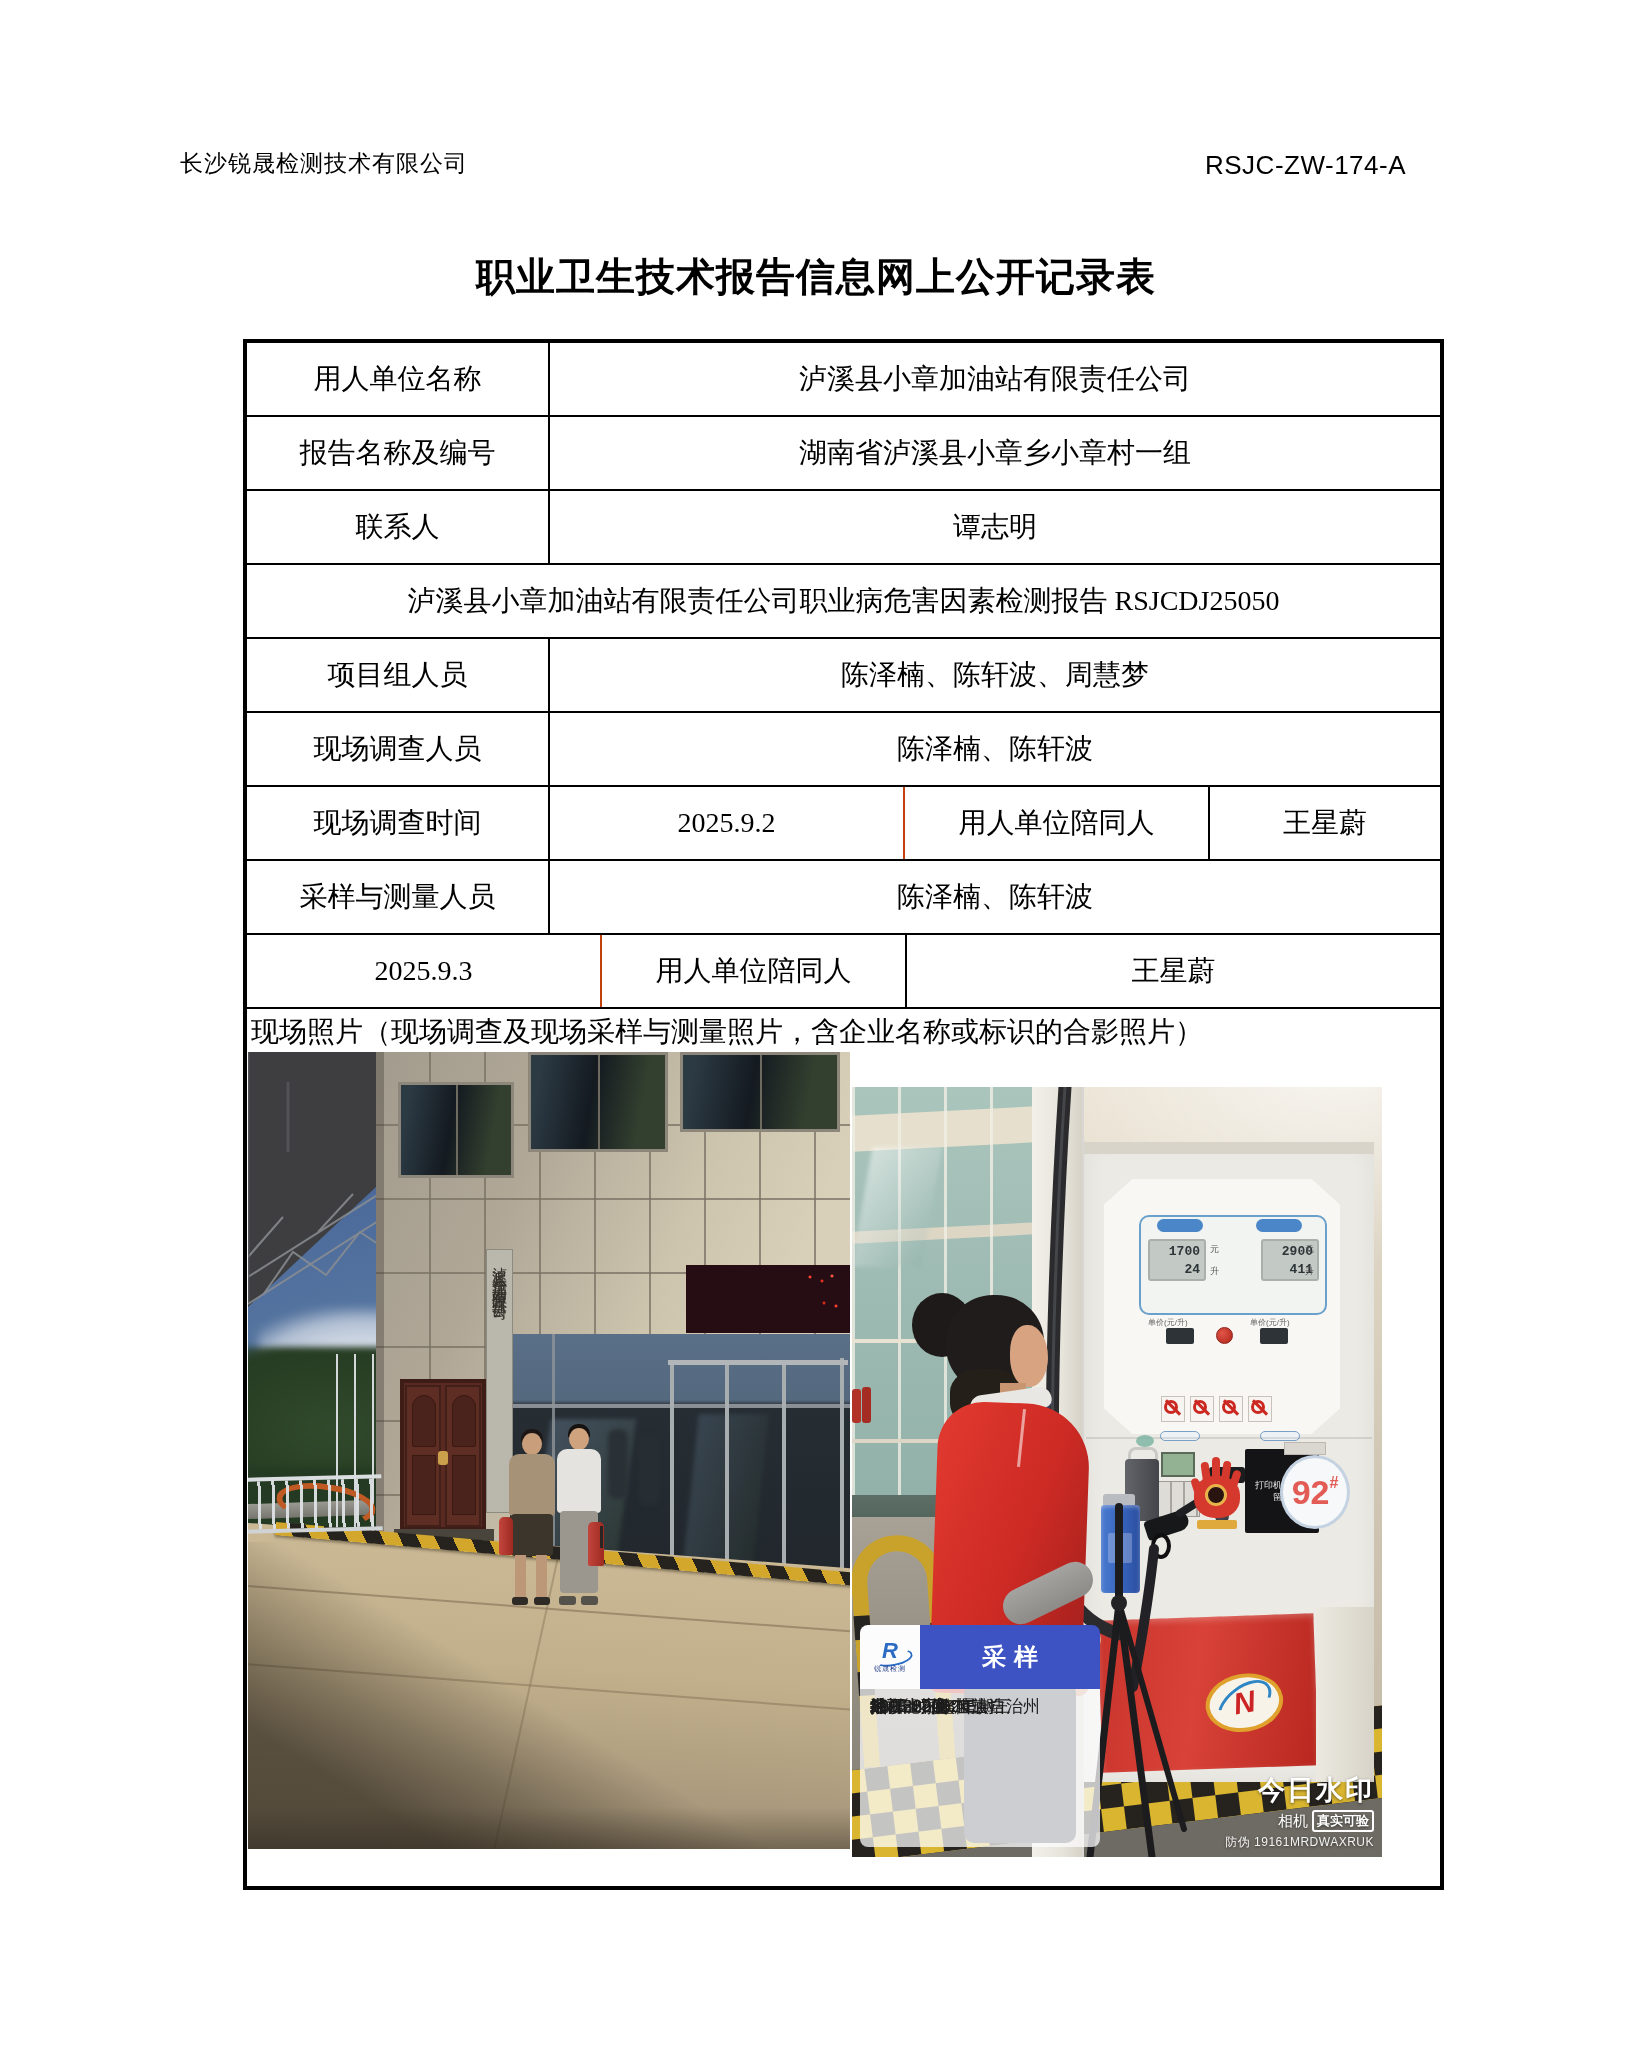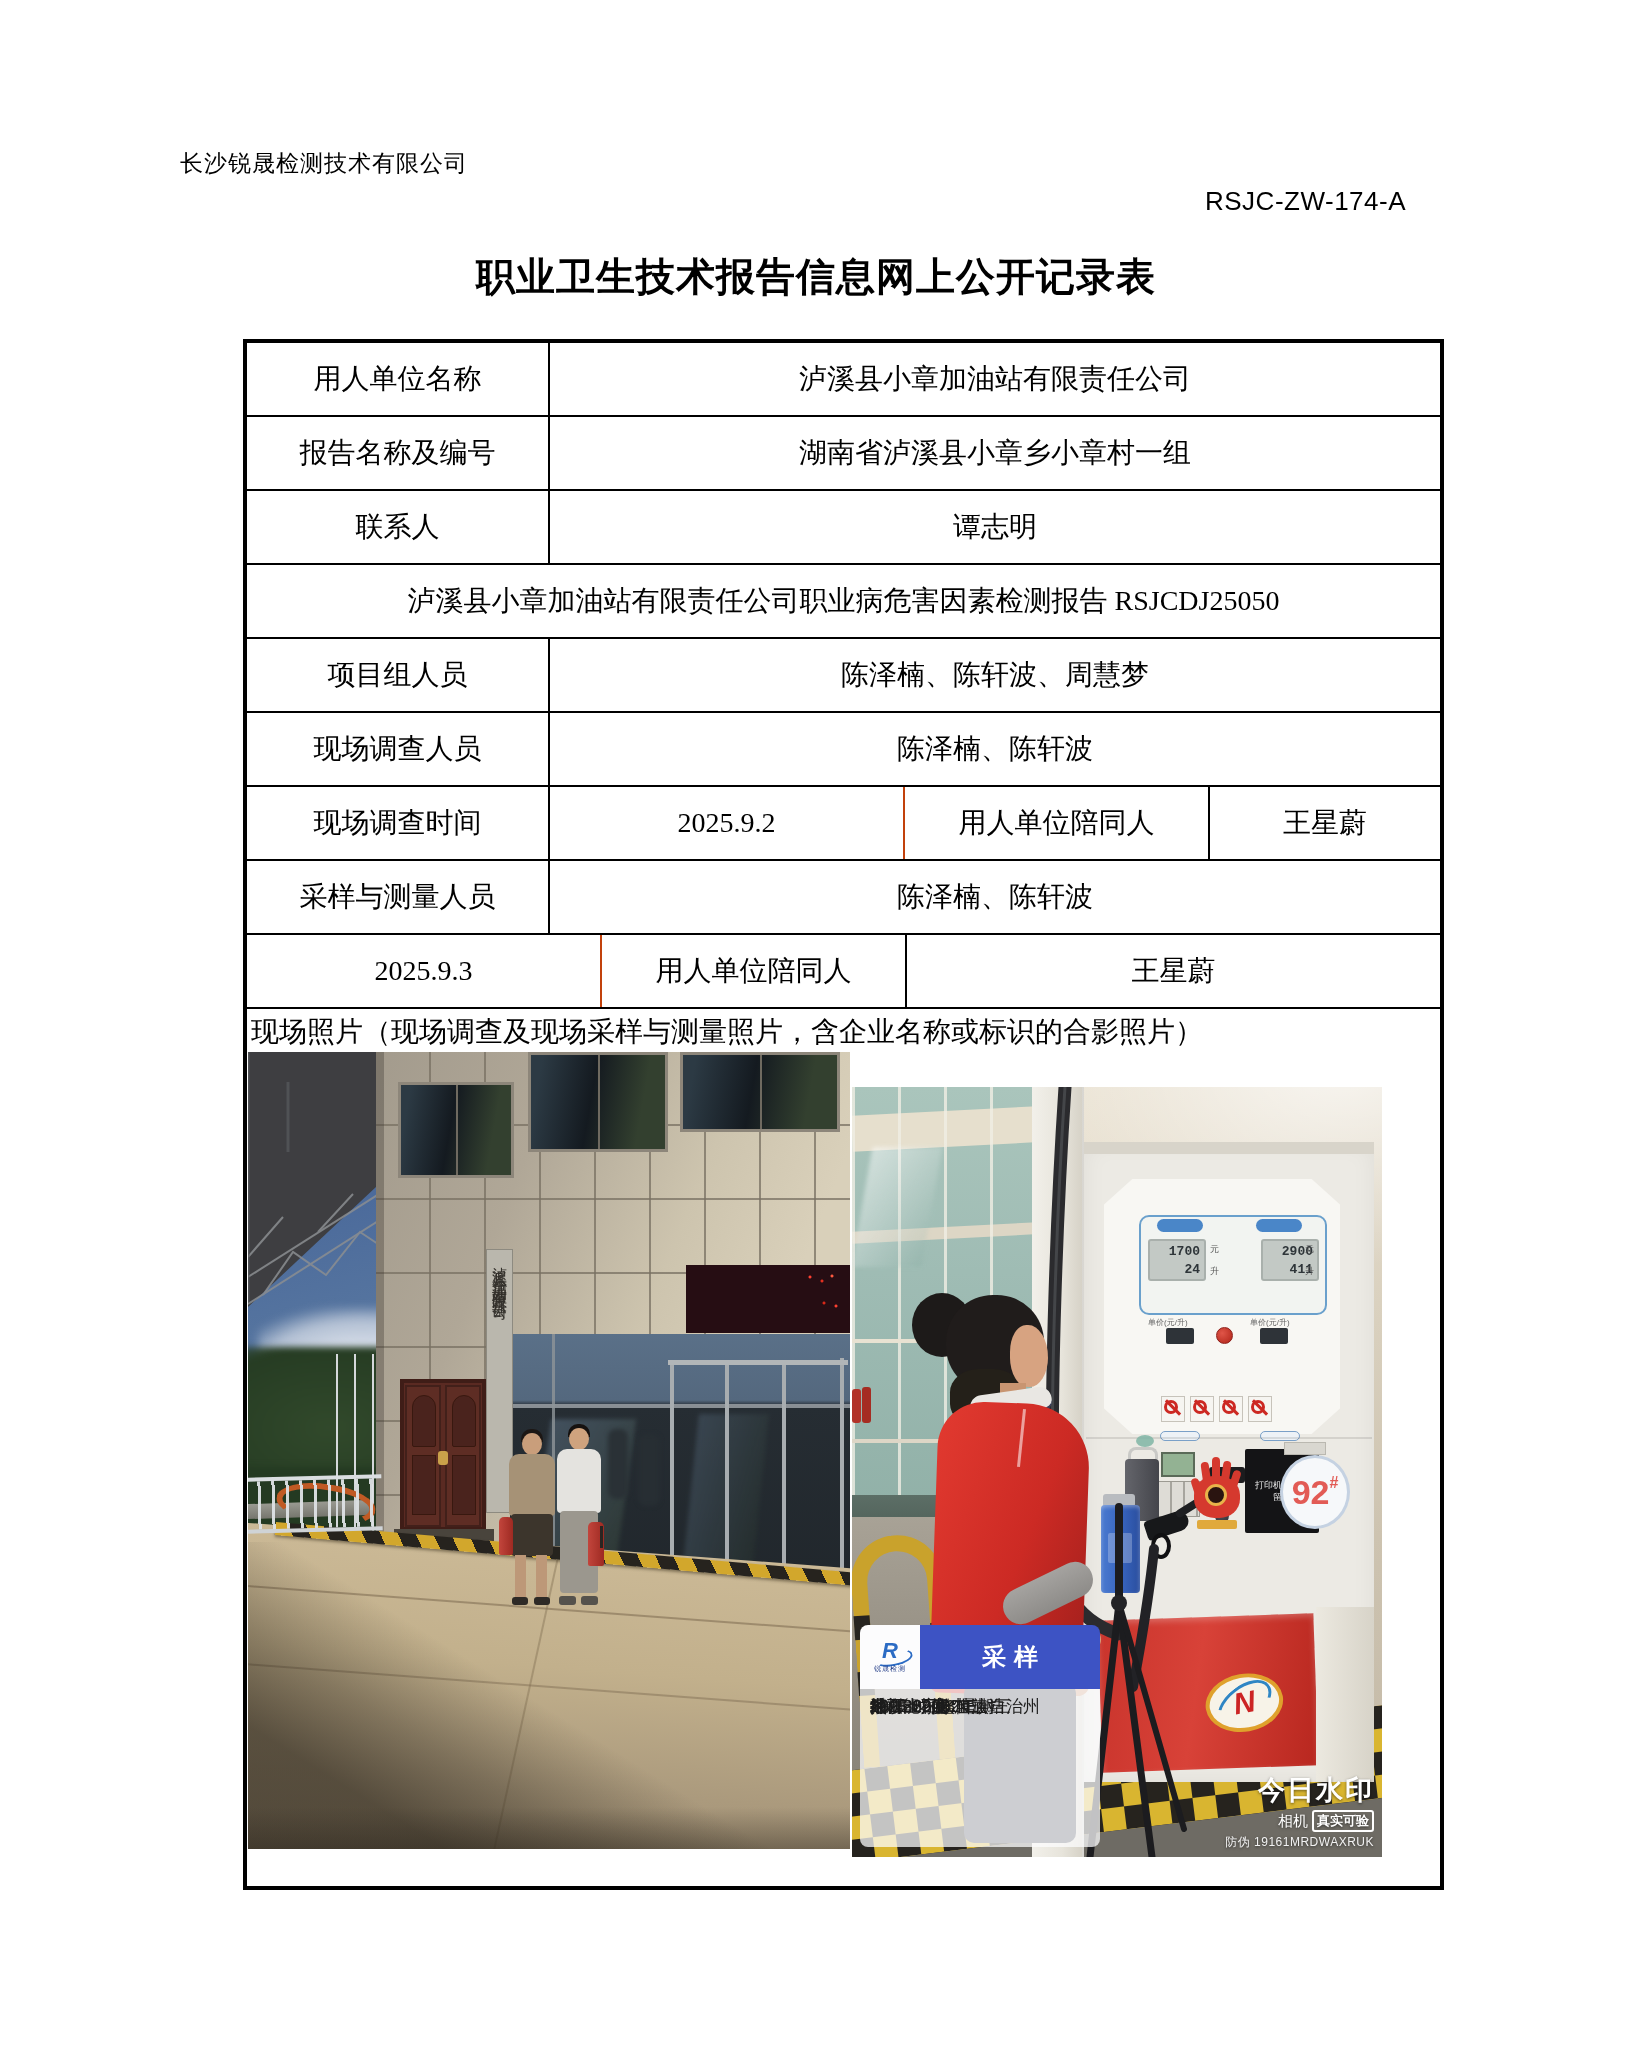--- a/index.html
+++ b/index.html
@@ -6,21 +6,21 @@
   html,body { background:#ffffff; }
   body {
     width:1632px; height:2052px; position:relative; overflow:hidden;
     font-family:"Liberation Serif","DejaVu Serif",serif; color:#000;
   }
   .sans { font-family:"Liberation Sans","DejaVu Sans",sans-serif; }
   .abs { position:absolute; }
 
   
   #company-name { left:180px; top:148px; font-size:23px; letter-spacing:1px; }
-  #doc-code { left:1205px; top:150px; font-size:26px; letter-spacing:0.5px;margin-top:36px; }
+  #doc-code { left:1205px; top:150px; font-size:26px; letter-spacing:0.5px; }
   #doc-title { left:0; top:250px; width:1632px; text-align:center;
     font-size:39px; font-weight:bold; letter-spacing:1px; }
 
   
   #record-table { left:243px; top:339px; width:1201px; height:1551px;
     border:4px solid #000; display:flex; flex-direction:column; }
   .trow { display:flex; height:74px; flex:0 0 74px; border-bottom:2px solid #000; }
   .cell { display:flex; align-items:center; justify-content:center;
     font-size:28px; text-align:center; padding:0 8px; overflow:hidden; }
   .cl { width:303px; flex:0 0 303px; border-right:2px solid #000; }

